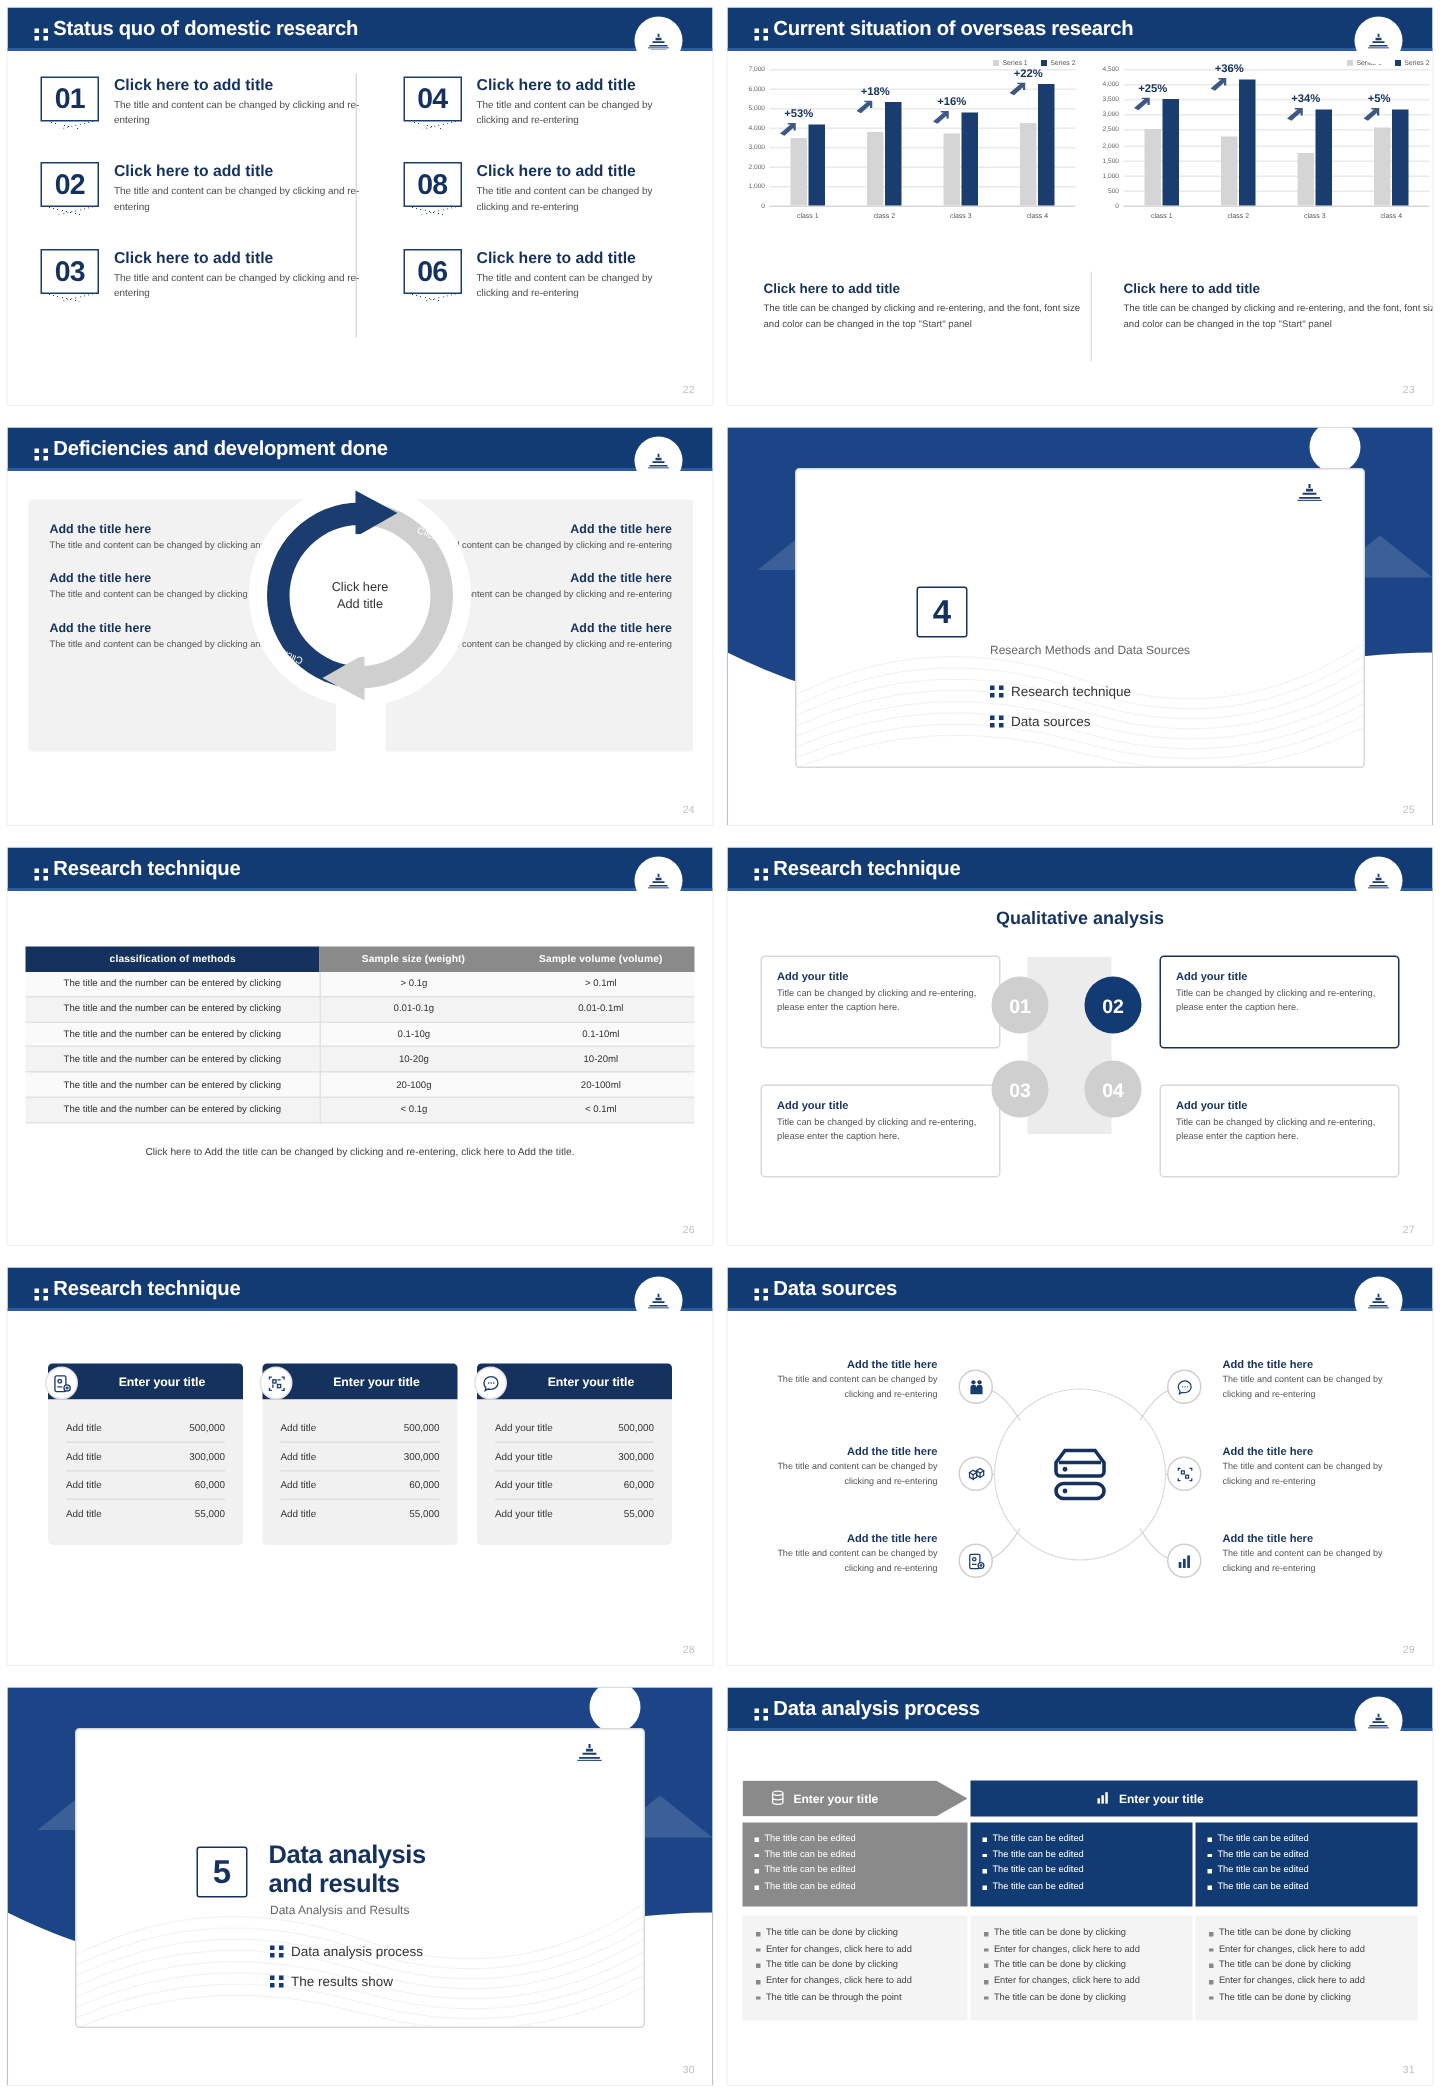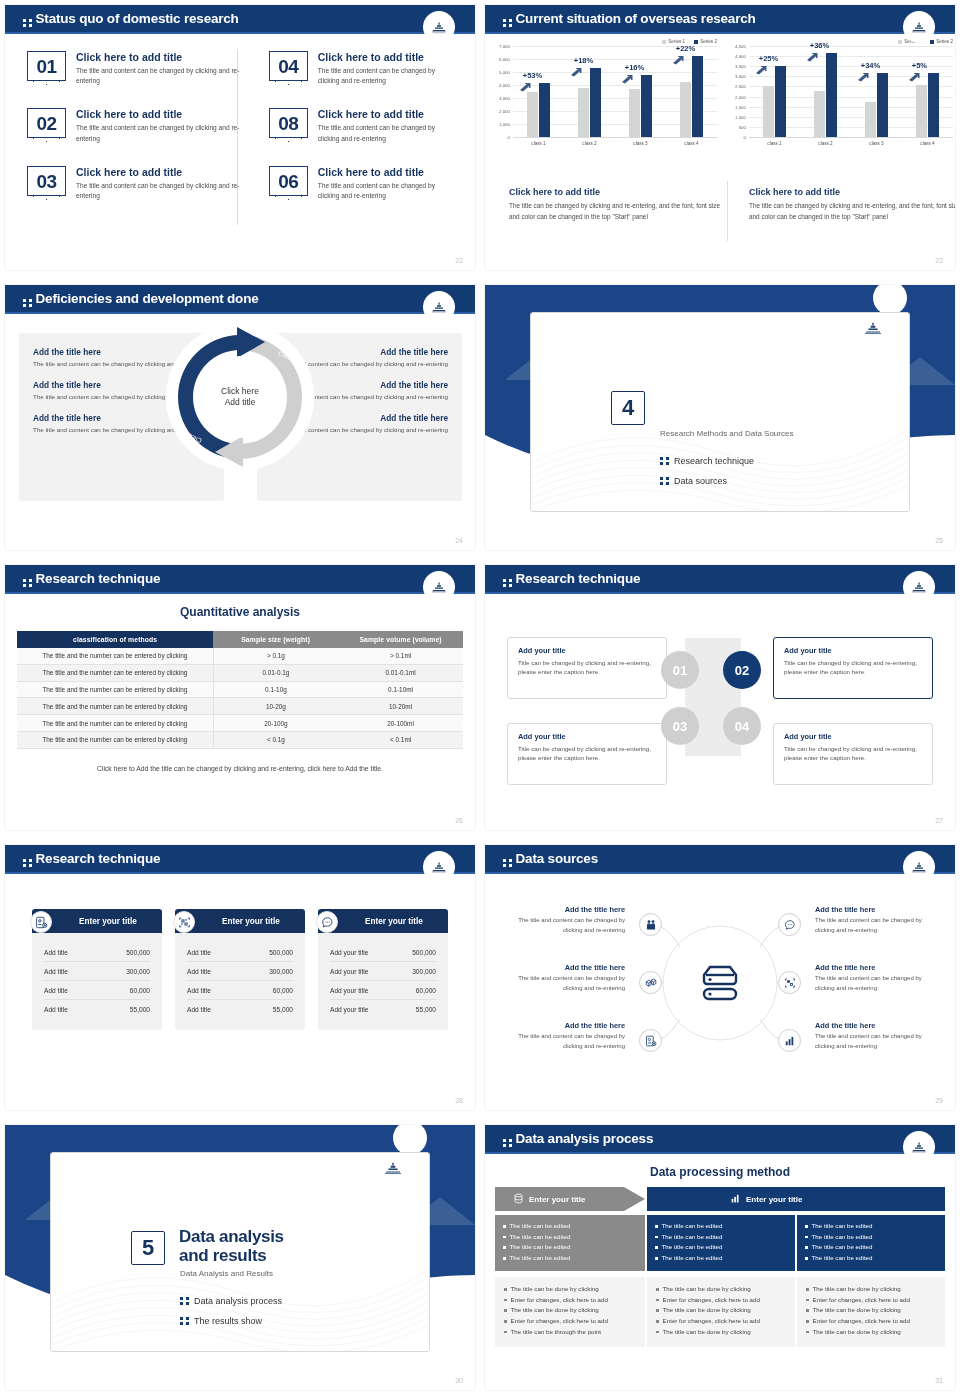--- a/index.html
+++ b/index.html
@@ -619,21 +619,20 @@
             </span>
           </span>
         <span>Research technique</span>
       </div>
       <div class="logo-badge">
         <svg width="20" height="13" viewBox="0 0 20 13">
             <path d="M4 9h12v1H4zM6 6.5h8v1.2H6zM8 4.2h4v1.6H8zM9.4 1.5h1.2v2.2H9.4z" fill="#1b3c6e"></path>
             <rect x="3" y="10.6" width="14" height="0.6" fill="#1b3c6e"></rect>
           </svg>
       </div>
-      <div class="ctr-title">Quantitative analysis</div>
       <table class="tbl">
         <thead>
             <tr>
           <th class="c1">classification of methods</th>
           <th class="c2">Sample size (weight)</th>
           <th class="c3">Sample volume (volume)</th>
         </tr>
           </thead>
         <tbody id="tbl-body">
             <tr>
@@ -688,20 +687,21 @@
             </span>
           </span>
         <span>Research technique</span>
       </div>
       <div class="logo-badge">
         <svg width="20" height="13" viewBox="0 0 20 13">
             <path d="M4 9h12v1H4zM6 6.5h8v1.2H6zM8 4.2h4v1.6H8zM9.4 1.5h1.2v2.2H9.4z" fill="#1b3c6e"></path>
             <rect x="3" y="10.6" width="14" height="0.6" fill="#1b3c6e"></rect>
           </svg>
       </div>
+      <div class="ctr-title">Qualitative analysis</div>
 
       <div class="qcross" style="left:200px; top:73px; width:56px; height:118px;"></div>
 
       <div class="qcard" style="left:22px; top:72px;">
         <h5>Add your title</h5>
         <p>Title can be changed by clicking and re-entering, please enter the caption here.</p>
       </div>
       <div class="qcard sel" style="right:22px; top:72px;">
         <h5>Add your title</h5>
         <p>Title can be changed by clicking and re-entering, please enter the caption here.</p>
@@ -1058,21 +1058,20 @@
             </span>
           </span>
         <span>Data analysis process</span>
       </div>
       <div class="logo-badge">
         <svg width="20" height="13" viewBox="0 0 20 13">
             <path d="M4 9h12v1H4zM6 6.5h8v1.2H6zM8 4.2h4v1.6H8zM9.4 1.5h1.2v2.2H9.4z" fill="#1b3c6e"></path>
             <rect x="3" y="10.6" width="14" height="0.6" fill="#1b3c6e"></rect>
           </svg>
       </div>
-      <div class="ctr-title">Data processing method</div>
 
       <div style="position:absolute;left:10px;top:62px;width:150px;height:24px;background:#8a8a8a;clip-path:polygon(0 0,86% 0,100% 50%,86% 100%,0 100%);"></div>
       <div class="pr-head" style="left:28px;">
         <span>
           <svg width="11" height="11" viewBox="0 0 16 16" fill="none" stroke="#fff" stroke-width="1.2">
               <ellipse cx="8" cy="3.6" rx="5" ry="2"></ellipse>
               <path d="M3 3.6v8.8c0 1.1 2.2 2 5 2s5-.9 5-2V3.6"></path>
               <path d="M3 8c0 1.1 2.2 2 5 2s5-.9 5-2"></path>
             </svg>
         </span>

